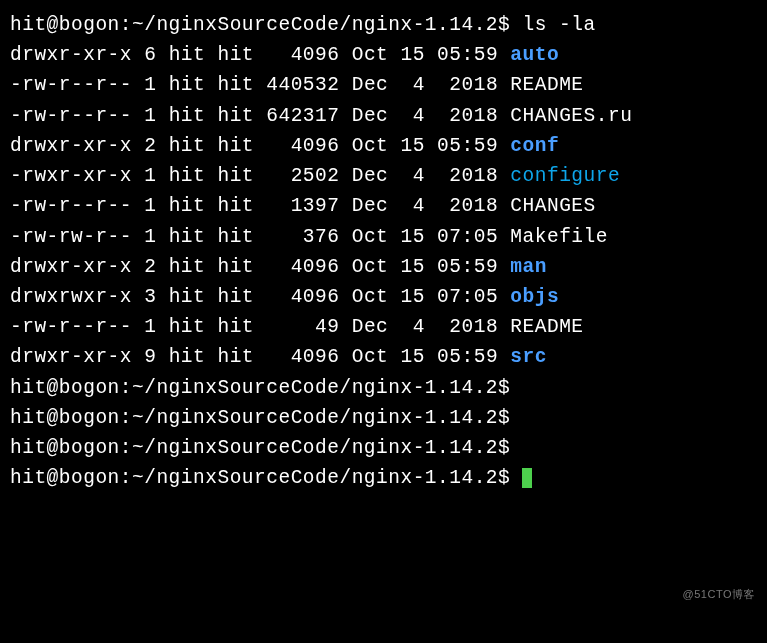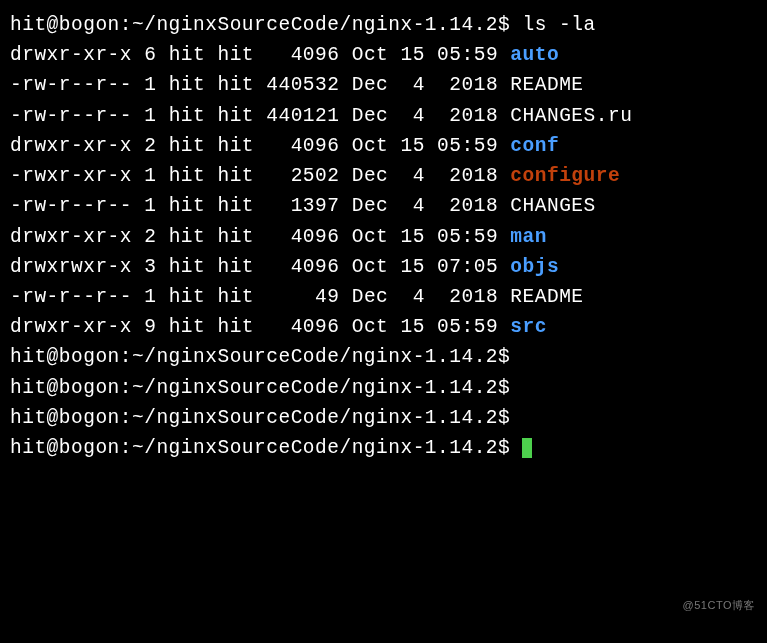--- a/index.html
+++ b/index.html
@@ -13,49 +13,50 @@
       letter-spacing: 0.5px;
       width: 767px;
       height: 643px;
       box-sizing: border-box;
       overflow: hidden;
     }
     .line {
       white-space: pre;
     }
     .dir-blue { color: #4a9eff; font-weight: bold; }
-    .exec-green { color: #c2410c; font-weight: bold; }
+    .exec-green { color: #0ea5e9; font-weight: normal; }
     .white { color: #ffffff; }
     .cursor {
       display: inline-block;
       width: 10px;
       height: 20px;
       background-color: #4dd04d;
       vertical-align: middle;
     }
     .watermark {
       position: absolute;
       right: 12px;
-      bottom: 29px;
+      bottom: 40px;
       font-size: 11px;
       color: #777;
       font-family: sans-serif;
     }
   </style>
 </head>
 <body>
 
 <div id="terminal-content">
     <div class="line"><span class="white">hit@bogon:~/nginxSourceCode/nginx-1.14.2$ </span><span class="white">ls -la</span></div>
     <div class="line"><span class="white">drwxr-xr-x</span> <span class="white">6</span> <span class="white">hit</span> <span class="white">hit</span> <span class="white">  4096</span> <span class="white">Oct 15 05:59</span> <span class="dir-blue">auto</span></div>
     <div class="line"><span class="white">-rw-r--r--</span> <span class="white">1</span> <span class="white">hit</span> <span class="white">hit</span> <span class="white">440532</span> <span class="white">Dec  4  2018</span> <span class="white">README</span></div>
-    <div class="line"><span class="white">-rw-r--r--</span> <span class="white">1</span> <span class="white">hit</span> <span class="white">hit</span> <span class="white">440121</span> <span class="white">Dec  4  2018</span> <span class="white">CHANGES.ru</span></div>
+    <div class="line"><span class="white">-rw-r--r--</span> <span class="white">1</span> <span class="white">hit</span> <span class="white">hit</span> <span class="white">642317</span> <span class="white">Dec  4  2018</span> <span class="white">CHANGES.ru</span></div>
     <div class="line"><span class="white">drwxr-xr-x</span> <span class="white">2</span> <span class="white">hit</span> <span class="white">hit</span> <span class="white">  4096</span> <span class="white">Oct 15 05:59</span> <span class="dir-blue">conf</span></div>
     <div class="line"><span class="white">-rwxr-xr-x</span> <span class="white">1</span> <span class="white">hit</span> <span class="white">hit</span> <span class="white">  2502</span> <span class="white">Dec  4  2018</span> <span class="exec-green">configure</span></div>
     <div class="line"><span class="white">-rw-r--r--</span> <span class="white">1</span> <span class="white">hit</span> <span class="white">hit</span> <span class="white">  1397</span> <span class="white">Dec  4  2018</span> <span class="white">CHANGES</span></div>
+    <div class="line"><span class="white">-rw-rw-r--</span> <span class="white">1</span> <span class="white">hit</span> <span class="white">hit</span> <span class="white">   376</span> <span class="white">Oct 15 07:05</span> <span class="white">Makefile</span></div>
     <div class="line"><span class="white">drwxr-xr-x</span> <span class="white">2</span> <span class="white">hit</span> <span class="white">hit</span> <span class="white">  4096</span> <span class="white">Oct 15 05:59</span> <span class="dir-blue">man</span></div>
     <div class="line"><span class="white">drwxrwxr-x</span> <span class="white">3</span> <span class="white">hit</span> <span class="white">hit</span> <span class="white">  4096</span> <span class="white">Oct 15 07:05</span> <span class="dir-blue">objs</span></div>
     <div class="line"><span class="white">-rw-r--r--</span> <span class="white">1</span> <span class="white">hit</span> <span class="white">hit</span> <span class="white">    49</span> <span class="white">Dec  4  2018</span> <span class="white">README</span></div>
     <div class="line"><span class="white">drwxr-xr-x</span> <span class="white">9</span> <span class="white">hit</span> <span class="white">hit</span> <span class="white">  4096</span> <span class="white">Oct 15 05:59</span> <span class="dir-blue">src</span></div>
     <div class="line"><span class="white">hit@bogon:~/nginxSourceCode/nginx-1.14.2$</span></div>
     <div class="line"><span class="white">hit@bogon:~/nginxSourceCode/nginx-1.14.2$</span></div>
     <div class="line"><span class="white">hit@bogon:~/nginxSourceCode/nginx-1.14.2$</span></div>
     <div class="line"><span class="white">hit@bogon:~/nginxSourceCode/nginx-1.14.2$ </span><span class="cursor"></span></div>
   </div>
 

